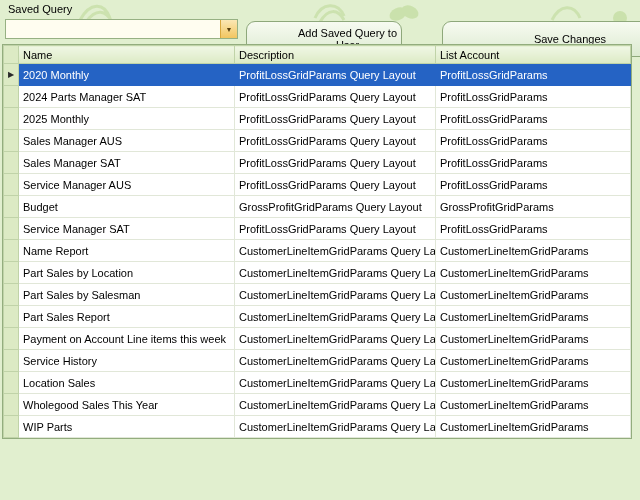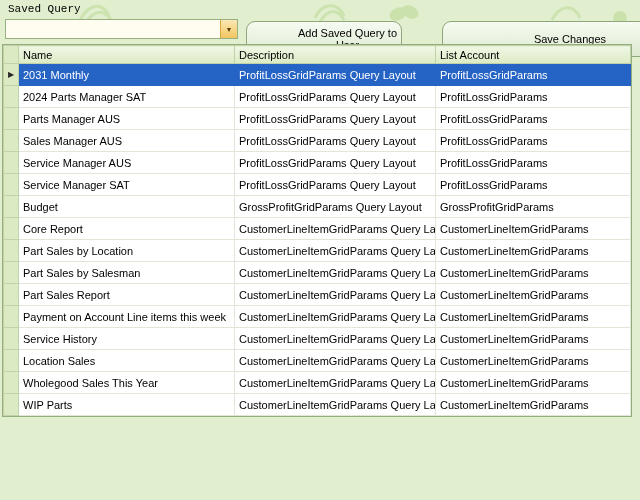--- a/index.html
+++ b/index.html
@@ -7,21 +7,21 @@
   body {
     font-family: "Liberation Sans", sans-serif;
     font-size: 11px;
     color: #000;
     background: var(--background, #e1efcf);
     position: relative;
     overflow: hidden;
   }
   .flourishes { position: absolute; top: 0; left: 0; width: 640px; height: 70px; pointer-events: none; }
 
-  .top-label { position: absolute; left: 8px; top: 3px; font-family: Liberation Mono, monospace; }
+  .top-label { position: absolute; left: 8px; top: 3px; }
 
   .combo {
     position: absolute; left: 5px; top: 19px; width: 233px; height: 20px;
     background: #fffdf0; border: 1px solid #97b183; display: flex;
   }
   .combo-input {
     flex: 1; border: none; outline: none; background: transparent;
     font-family: inherit; font-size: 11px; padding: 0 3px;
   }
   .combo-btn {
@@ -106,63 +106,69 @@
       <tr>
         <th class="indicator"></th>
         <th>Name</th>
         <th>Description</th>
         <th>List Account</th>
       </tr>
     </thead>
     <tbody>
         <tr class="selected">
           <td class="indicator">▶</td>
-          <td>2031 Monthly</td>
+          <td>2020 Monthly</td>
           <td>ProfitLossGridParams Query Layout</td>
           <td>ProfitLossGridParams</td>
         </tr>
         <tr>
           <td class="indicator"></td>
           <td>2024 Parts Manager SAT</td>
           <td>ProfitLossGridParams Query Layout</td>
           <td>ProfitLossGridParams</td>
         </tr>
         <tr>
           <td class="indicator"></td>
-          <td>Parts Manager AUS</td>
+          <td>2025 Monthly</td>
           <td>ProfitLossGridParams Query Layout</td>
           <td>ProfitLossGridParams</td>
         </tr>
         <tr>
           <td class="indicator"></td>
           <td>Sales Manager AUS</td>
           <td>ProfitLossGridParams Query Layout</td>
           <td>ProfitLossGridParams</td>
         </tr>
         <tr>
           <td class="indicator"></td>
+          <td>Sales Manager SAT</td>
+          <td>ProfitLossGridParams Query Layout</td>
+          <td>ProfitLossGridParams</td>
+        </tr>
+        <tr>
+          <td class="indicator"></td>
           <td>Service Manager AUS</td>
-          <td>ProfitLossGridParams Query Layout</td>
-          <td>ProfitLossGridParams</td>
-        </tr>
-        <tr>
-          <td class="indicator"></td>
-          <td>Service Manager SAT</td>
           <td>ProfitLossGridParams Query Layout</td>
           <td>ProfitLossGridParams</td>
         </tr>
         <tr>
           <td class="indicator"></td>
           <td>Budget</td>
           <td>GrossProfitGridParams Query Layout</td>
           <td>GrossProfitGridParams</td>
         </tr>
         <tr>
           <td class="indicator"></td>
-          <td>Core Report</td>
+          <td>Service Manager SAT</td>
+          <td>ProfitLossGridParams Query Layout</td>
+          <td>ProfitLossGridParams</td>
+        </tr>
+        <tr>
+          <td class="indicator"></td>
+          <td>Name Report</td>
           <td>CustomerLineItemGridParams Query La...</td>
           <td>CustomerLineItemGridParams</td>
         </tr>
         <tr>
           <td class="indicator"></td>
           <td>Part Sales by Location</td>
           <td>CustomerLineItemGridParams Query La...</td>
           <td>CustomerLineItemGridParams</td>
         </tr>
         <tr>

